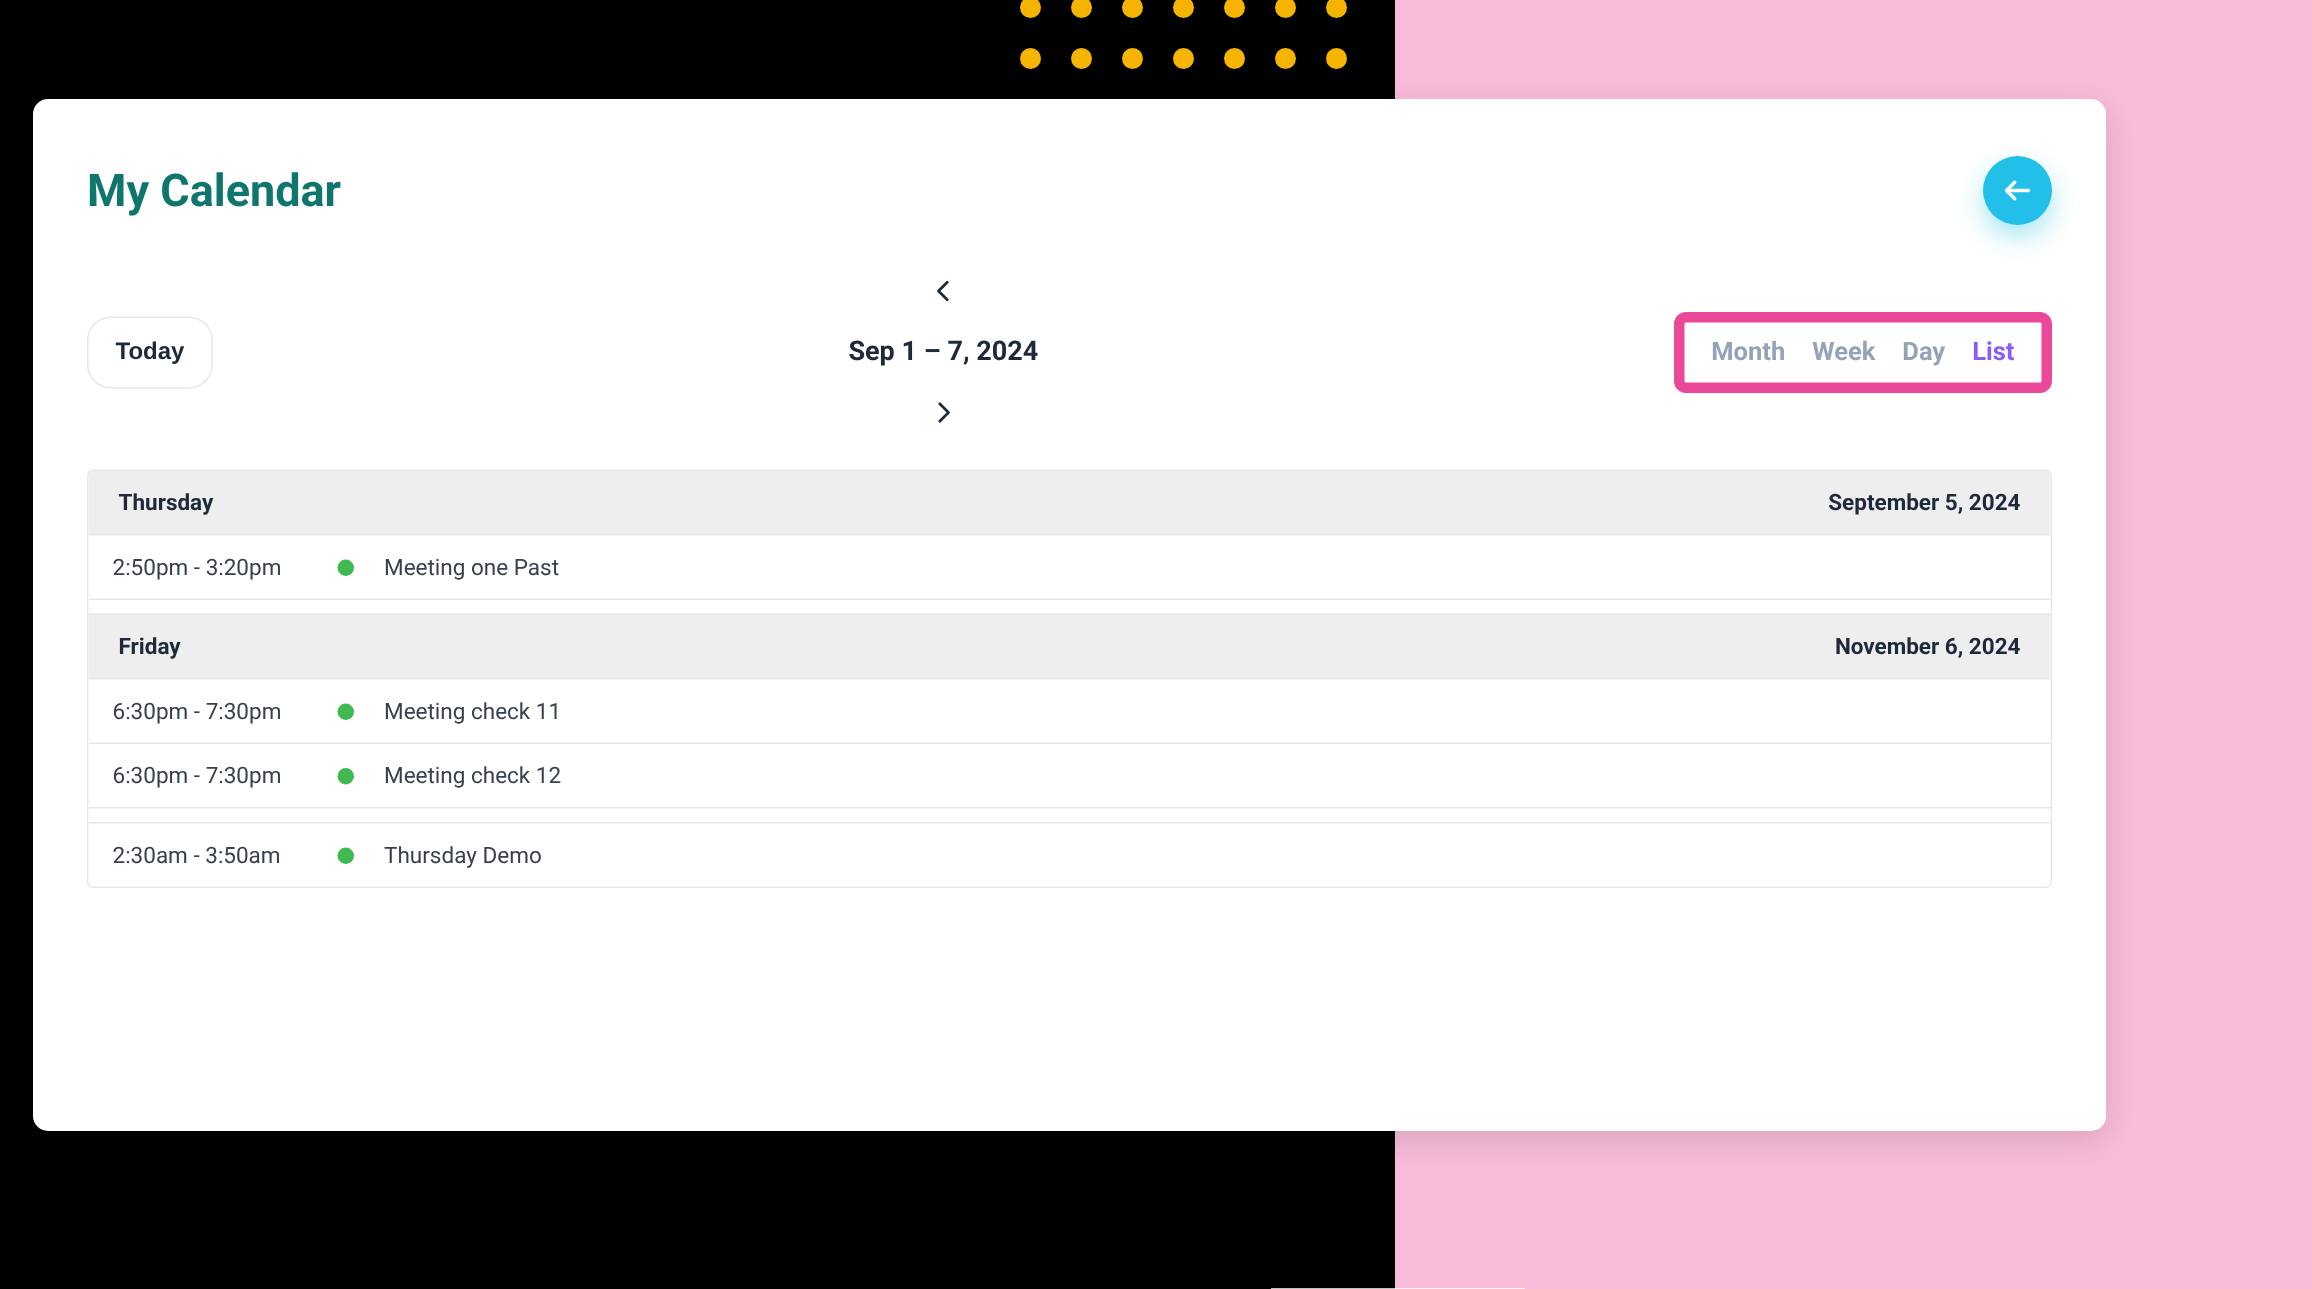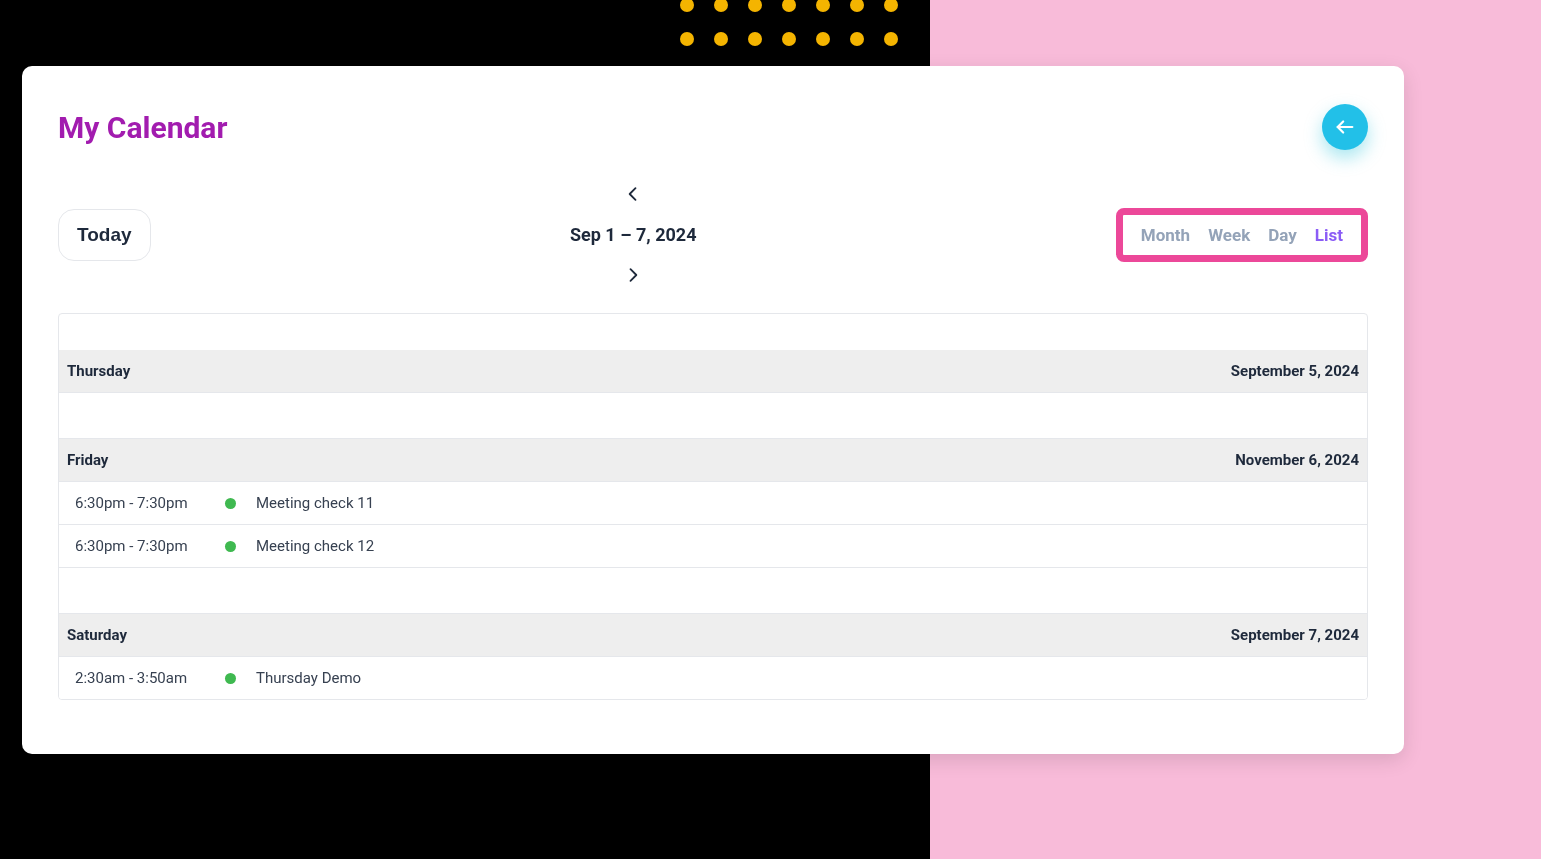--- a/index.html
+++ b/index.html
@@ -21,49 +21,48 @@
     left: 22px;
     width: 1382px;
     height: 688px;
     background: #fff;
     border-radius: 10px;
     box-shadow: 0 6px 20px rgba(0,0,0,0.12);
     padding: 38px 36px 24px 36px;
   }
 
   .card-header { display: flex; align-items: center; justify-content: space-between; margin-bottom: 34px; }
-  .title { font-size: 30px; font-weight: 700; color: #a21caf; }
+  .title { font-size: 30px; font-weight: 700; color: #0f766e; }
   .back-btn {
     width: 46px; height: 46px; border-radius: 50%; background: #22C0E8;
     display: flex; align-items: center; justify-content: center;
     box-shadow: 0 8px 18px rgba(6,182,212,0.35); cursor: pointer;
   }
   .back-btn svg { width: 22px; height: 22px; stroke: #fff; stroke-width: 2.4; fill: none; }
 
   
   .toolbar { display: flex; align-items: center; justify-content: space-between; margin-bottom: 28px; }
   .today-btn {
     border: 1px solid #E5E7EB; border-radius: 16px; padding: 14px 18px;
-    font-size: 19px; font-weight: 700; color: #1E293B; cursor: pointer; background: #fff;
+    font-size: 16px; font-weight: 700; color: #1E293B; cursor: pointer; background: #fff;
   }
   .date-nav { display: flex; align-items: center; gap: 20px; flex-direction: column; }
   .chev { width: 20px; height: 20px; stroke: #1E293B; stroke-width: 2.2; fill: none; cursor: pointer; }
   .date-label { font-size: 18px; font-weight: 700; color: #1E293B; }
   .view-group { display: flex; gap: 18px; border: 7px solid #ec4899; border-radius: 8px; padding: 10px 18px; }
   .view-btn { font-size: 17px; font-weight: 700; color: #94A3B8; cursor: pointer; }
   .view-btn.active { color: #8b5cf6; }
 
   
   .list-table { border: 1px solid #E5E7EB; border-radius: 4px; overflow: hidden; }
   .day-header {
     display: flex; justify-content: space-between; align-items: center;
-    background: #EEEEEE; padding: 12px 8px;
+    background: #EEEEEE; padding: 12px 20px;
     font-size: 15px; font-weight: 700; color: #1E293B;
     border-top: 1px solid #E5E7EB;
-    margin-top: 36px;
   }
   .day-header:first-child { border-top: none; }
   .day-header .right { color: #1E293B; font-weight: 700; }
 
   .event-row {
     display: flex; align-items: center;
     padding: 12px 16px;
     border-top: 1px solid #E5E7EB;
     background: #fff;
     cursor: pointer;
@@ -134,42 +133,43 @@
       <span class="view-btn active">List</span>
     </div>
   </div>
 
   <div class="list-table">
 
     <div class="day-header">
       <span>Thursday</span>
       <span class="right">September 5, 2024</span>
     </div>
+    <div class="event-row">
+      <span class="event-time">2:50pm - 3:20pm</span>
+      <span class="event-dot"></span>
+      <span class="event-title">Meeting one Past</span>
+    </div>
     <div class="gap-row"></div>
 
     <div class="day-header">
       <span>Friday</span>
       <span class="right">November 6, 2024</span>
     </div>
     <div class="event-row">
       <span class="event-time">6:30pm - 7:30pm</span>
       <span class="event-dot"></span>
       <span class="event-title">Meeting check 11</span>
     </div>
     <div class="event-row">
       <span class="event-time">6:30pm - 7:30pm</span>
       <span class="event-dot"></span>
       <span class="event-title">Meeting check 12</span>
     </div>
     <div class="gap-row"></div>
 
-    <div class="day-header">
-      <span>Saturday</span>
-      <span class="right">September 7, 2024</span>
-    </div>
     <div class="event-row">
       <span class="event-time">2:30am - 3:50am</span>
       <span class="event-dot"></span>
       <span class="event-title">Thursday Demo</span>
     </div>
   </div>
 
 </div>
 
 </body></html>

